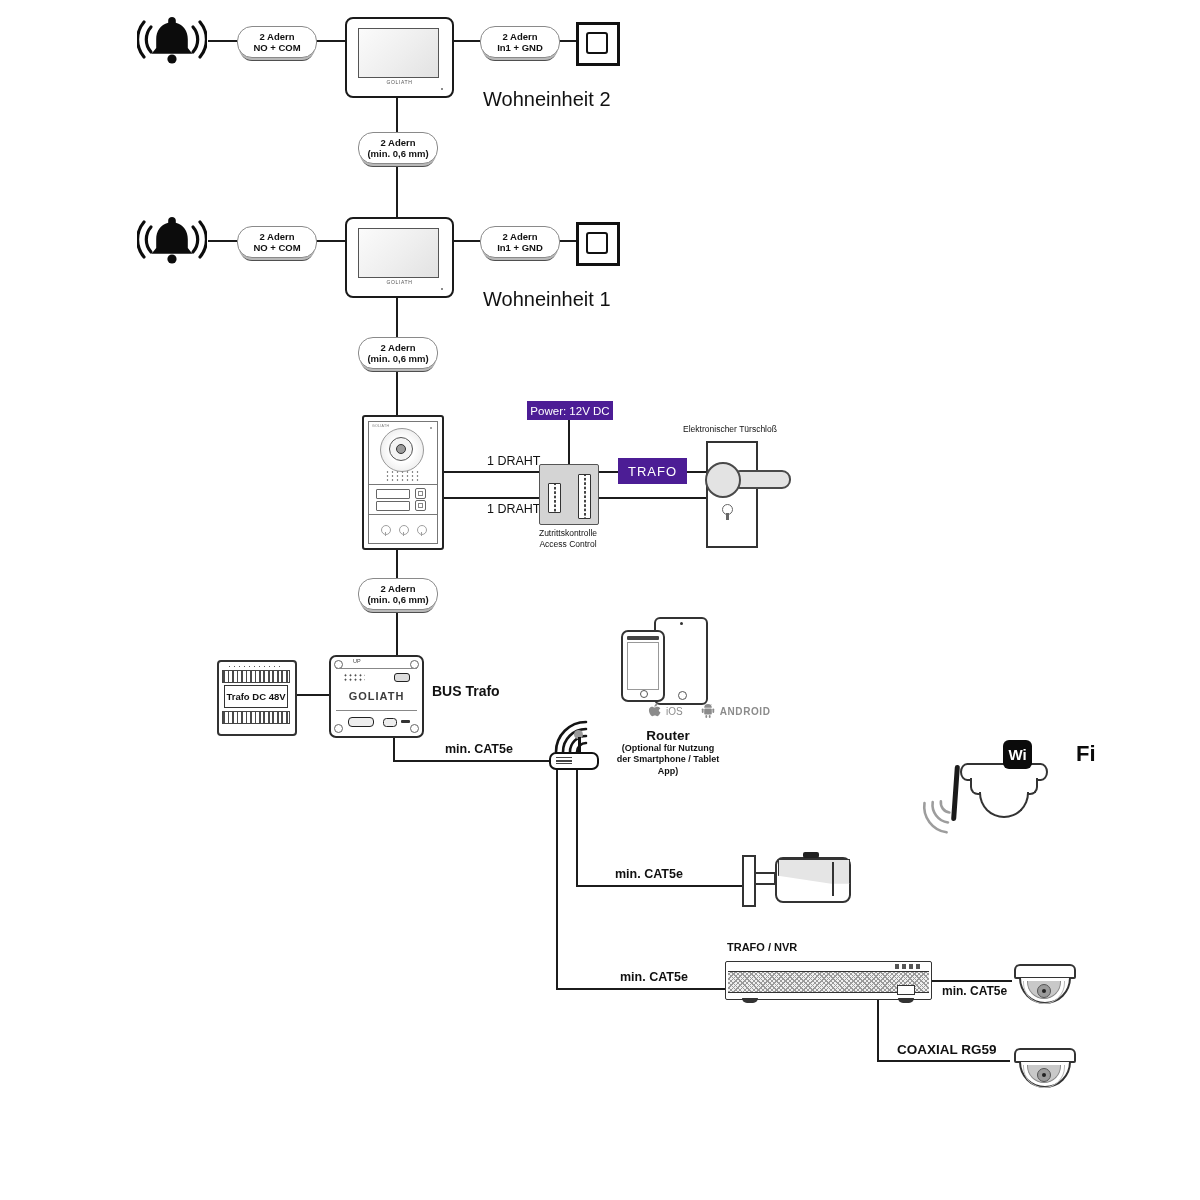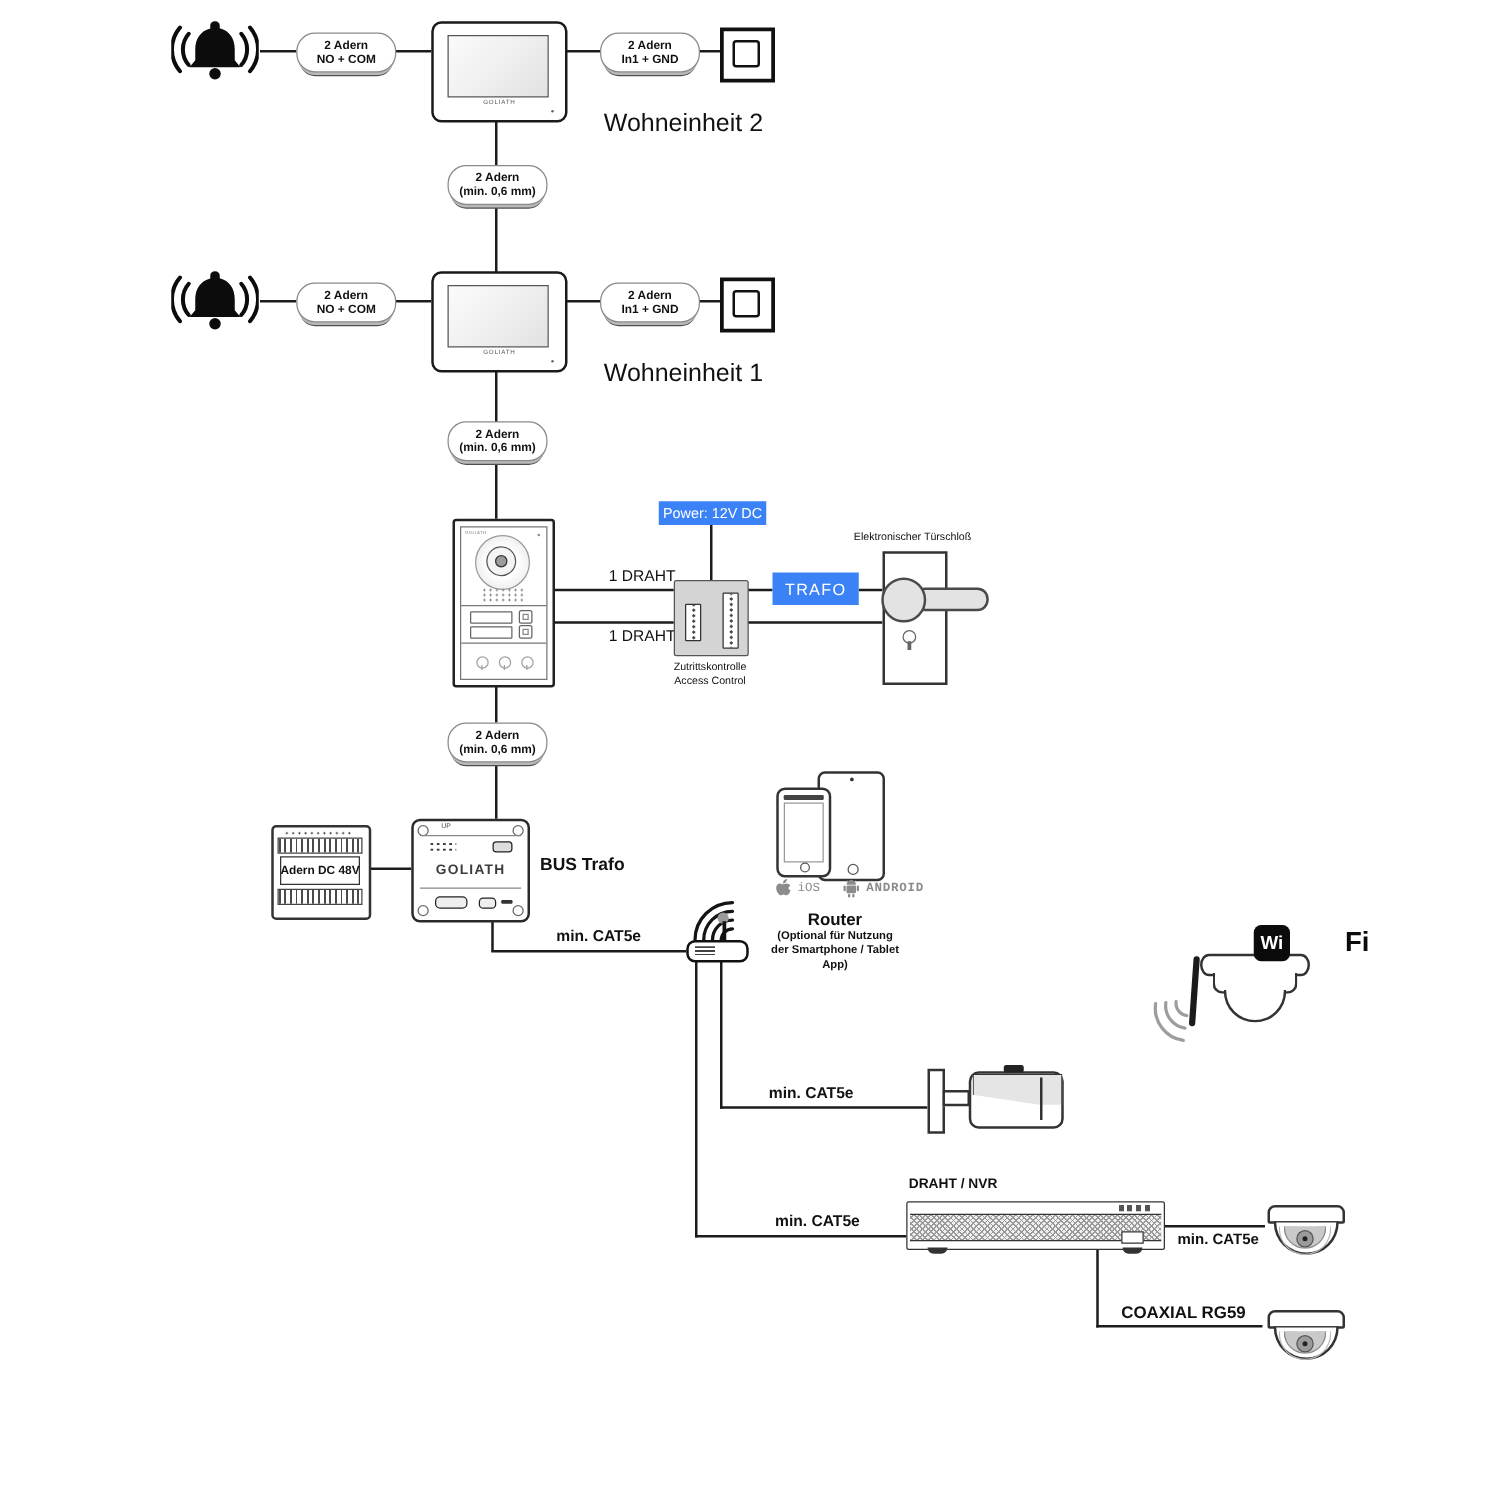--- a/index.html
+++ b/index.html
@@ -43,21 +43,21 @@
           background-image:radial-gradient(#8a8a8a 1px,transparent 1.2px);background-size:5px 4px;}
   .door .sec2{position:absolute;left:0;top:63px;right:0;height:29px;border-bottom:1px solid #777;}
   .plate{position:absolute;left:7px;width:32px;height:8px;border:1px solid #666;border-radius:1px;background:#fff;}
   .cbtn{position:absolute;left:46px;width:9px;height:9px;border:1px solid #666;border-radius:2px;}
   .cbtn:after{content:"";position:absolute;left:2px;top:2px;width:3px;height:3px;border:0.8px solid #888;}
   .door .sec3{position:absolute;left:0;top:93px;right:0;bottom:0;}
   .tkey{position:absolute;top:10px;width:8px;height:8px;border:1.2px solid #a0a0a0;border-radius:50%;}
   .tkey:after{content:"";position:absolute;left:2.5px;top:5.5px;width:1.6px;height:4px;background:#a0a0a0;}
   
   .draht{position:absolute;font-size:12.5px;color:#111;white-space:nowrap;}
-  .blackbox{position:absolute;background:#3b82f6;color:#fff;display:flex;align-items:center;justify-content:center;
+  .blackbox{position:absolute;background:#4c1d95;color:#fff;display:flex;align-items:center;justify-content:center;
             font-size:11.5px;white-space:nowrap;z-index:3;}
   .small-cap{position:absolute;font-size:8.5px;line-height:1.25;text-align:center;color:#111;}
   
   .acbox{position:absolute;left:539px;top:464px;width:58px;height:59px;background:#d4d4d4;border:1.5px solid #555;border-radius:2px;z-index:3;}
   .term{position:absolute;background:#fff;border:1px solid #333;border-radius:1px;
         background-image:radial-gradient(#444 1px,transparent 1.2px);background-size:4px 4.4px;background-position:50% 2px;background-repeat:repeat-y;}
   
   .lock{position:absolute;left:706px;top:441px;width:48px;height:103px;border:2px solid #333;background:#fff;z-index:3;}
   .handle-ball{position:absolute;left:705px;top:462px;width:32px;height:32px;border-radius:50%;background:#e3e3e3;border:2.5px solid #4a4a4a;z-index:5;}
   .handle-bar{position:absolute;left:731px;top:470px;width:56px;height:15px;border-radius:9px;background:#e3e3e3;border:2.5px solid #4a4a4a;z-index:4;}
@@ -95,21 +95,21 @@
   .router-label .t{font-size:13.5px;font-weight:bold;}
   .router-label .s{font-size:9px;font-weight:bold;line-height:1.25;}
   
   .tablet{position:absolute;left:654px;top:617px;width:50px;height:84px;border:2px solid #333;border-radius:6px;background:#fff;z-index:2;}
   .tablet .camdot{position:absolute;left:50%;top:3px;margin-left:-1.5px;width:3px;height:3px;border-radius:50%;background:#333;}
   .tablet .home{position:absolute;left:50%;bottom:3px;margin-left:-3.5px;width:7px;height:7px;border:1.2px solid #555;border-radius:50%;}
   .phone{position:absolute;left:621px;top:630px;width:40px;height:68px;border:2px solid #333;border-radius:7px;background:#fff;z-index:3;}
   .phone .bar{position:absolute;left:4px;right:4px;top:4px;height:4px;background:#444;border-radius:1px;}
   .phone .scr{position:absolute;left:4px;right:4px;top:10px;bottom:10px;border:1px solid #999;}
   .phone .home{position:absolute;left:50%;bottom:2px;margin-left:-3px;width:6px;height:6px;border:1.2px solid #555;border-radius:50%;}
-  .os-row{position:absolute;left:620px;top:702px;height:18px;display:flex;align-items:center;gap:5px;z-index:2;font-family:Liberation Mono, monospace;}
+  .os-row{position:absolute;left:648px;top:702px;height:18px;display:flex;align-items:center;gap:5px;z-index:2;}
   .os-txt{font-size:10px;color:#8b8b8b;}
   .os-txt.b{font-weight:bold;letter-spacing:.6px;}
   
   .wifi-badge{position:absolute;left:1003px;top:740px;width:29px;height:29px;background:#0b0b0b;border-radius:6px;color:#fff;
               display:flex;align-items:center;justify-content:center;font-size:15px;font-weight:bold;z-index:4;}
   .fi-txt{position:absolute;left:1039px;top:741px;font-size:22px;font-weight:bold;color:#0b0b0b;z-index:4;margin-left:37px;}
   .ptz{position:absolute;left:948px;top:735px;width:110px;height:100px;z-index:3;}
   .ptz .plate{position:absolute;left:12px;top:28px;width:84px;height:14px;border:2px solid #333;border-radius:8px/10px;background:#fff;}
   .ptz .neck{position:absolute;left:22px;top:43px;width:64px;height:15px;border:2px solid #333;border-top:none;border-radius:0 0 8px 8px;background:#fff;}
   .ptz .dome{position:absolute;left:31px;top:57px;width:46px;height:24px;border:2px solid #333;border-top:none;border-radius:0 0 26px 26px;background:#fff;}
@@ -291,21 +291,21 @@
   <div class="vline" style="left:396px;top:546px;height:32px;"></div>
   <div class="pill" style="left:358px;top:578px;">
     <span>2 Adern</span>
     <span>(min. 0,6 mm)</span>
   </div>
   <div class="vline" style="left:396px;top:608px;height:47px;"></div>
 
   <div class="psu">
     <div class="dots"></div>
     <div class="rib" style="top:8px;"></div>
-    <div class="lbl">Adern DC 48V</div>
+    <div class="lbl">Trafo DC 48V</div>
     <div class="rib" style="top:49px;"></div>
   </div>
   <div class="hline" style="left:295px;top:694px;width:34px;"></div>
 
   <div class="bus">
     <div class="screw" style="left:3px;top:3px;"></div>
     <div class="screw" style="right:3px;top:3px;"></div>
     <div class="screw" style="left:3px;bottom:3px;"></div>
     <div class="screw" style="right:3px;bottom:3px;"></div>
     <div class="up">UP</div>
@@ -407,21 +407,21 @@
     <div class="bracket"></div>
     <div class="arm"></div>
     <div class="body"></div>
     <div class="cover"></div>
     <div class="knob"></div>
     <div class="fline"></div>
   </div>
 
   <div class="hline" style="left:556px;top:988px;width:169px;"></div>
   <div class="cat5" style="left:620px;top:970px;">min. CAT5e</div>
-  <div class="nvr-label">DRAHT / NVR</div>
+  <div class="nvr-label">TRAFO / NVR</div>
   <div class="nvr">
     <div class="leds"></div>
     <div class="mesh"></div>
     <div class="usb"></div>
   </div>
   <div class="nvr-foot" style="left:742px;top:998px;"></div>
   <div class="nvr-foot" style="left:898px;top:998px;"></div>
 
   <div class="hline" style="left:930px;top:980px;width:82px;"></div>
   <div class="cat5" style="left:942px;top:984px;font-size:12px;">min. CAT5e</div>

